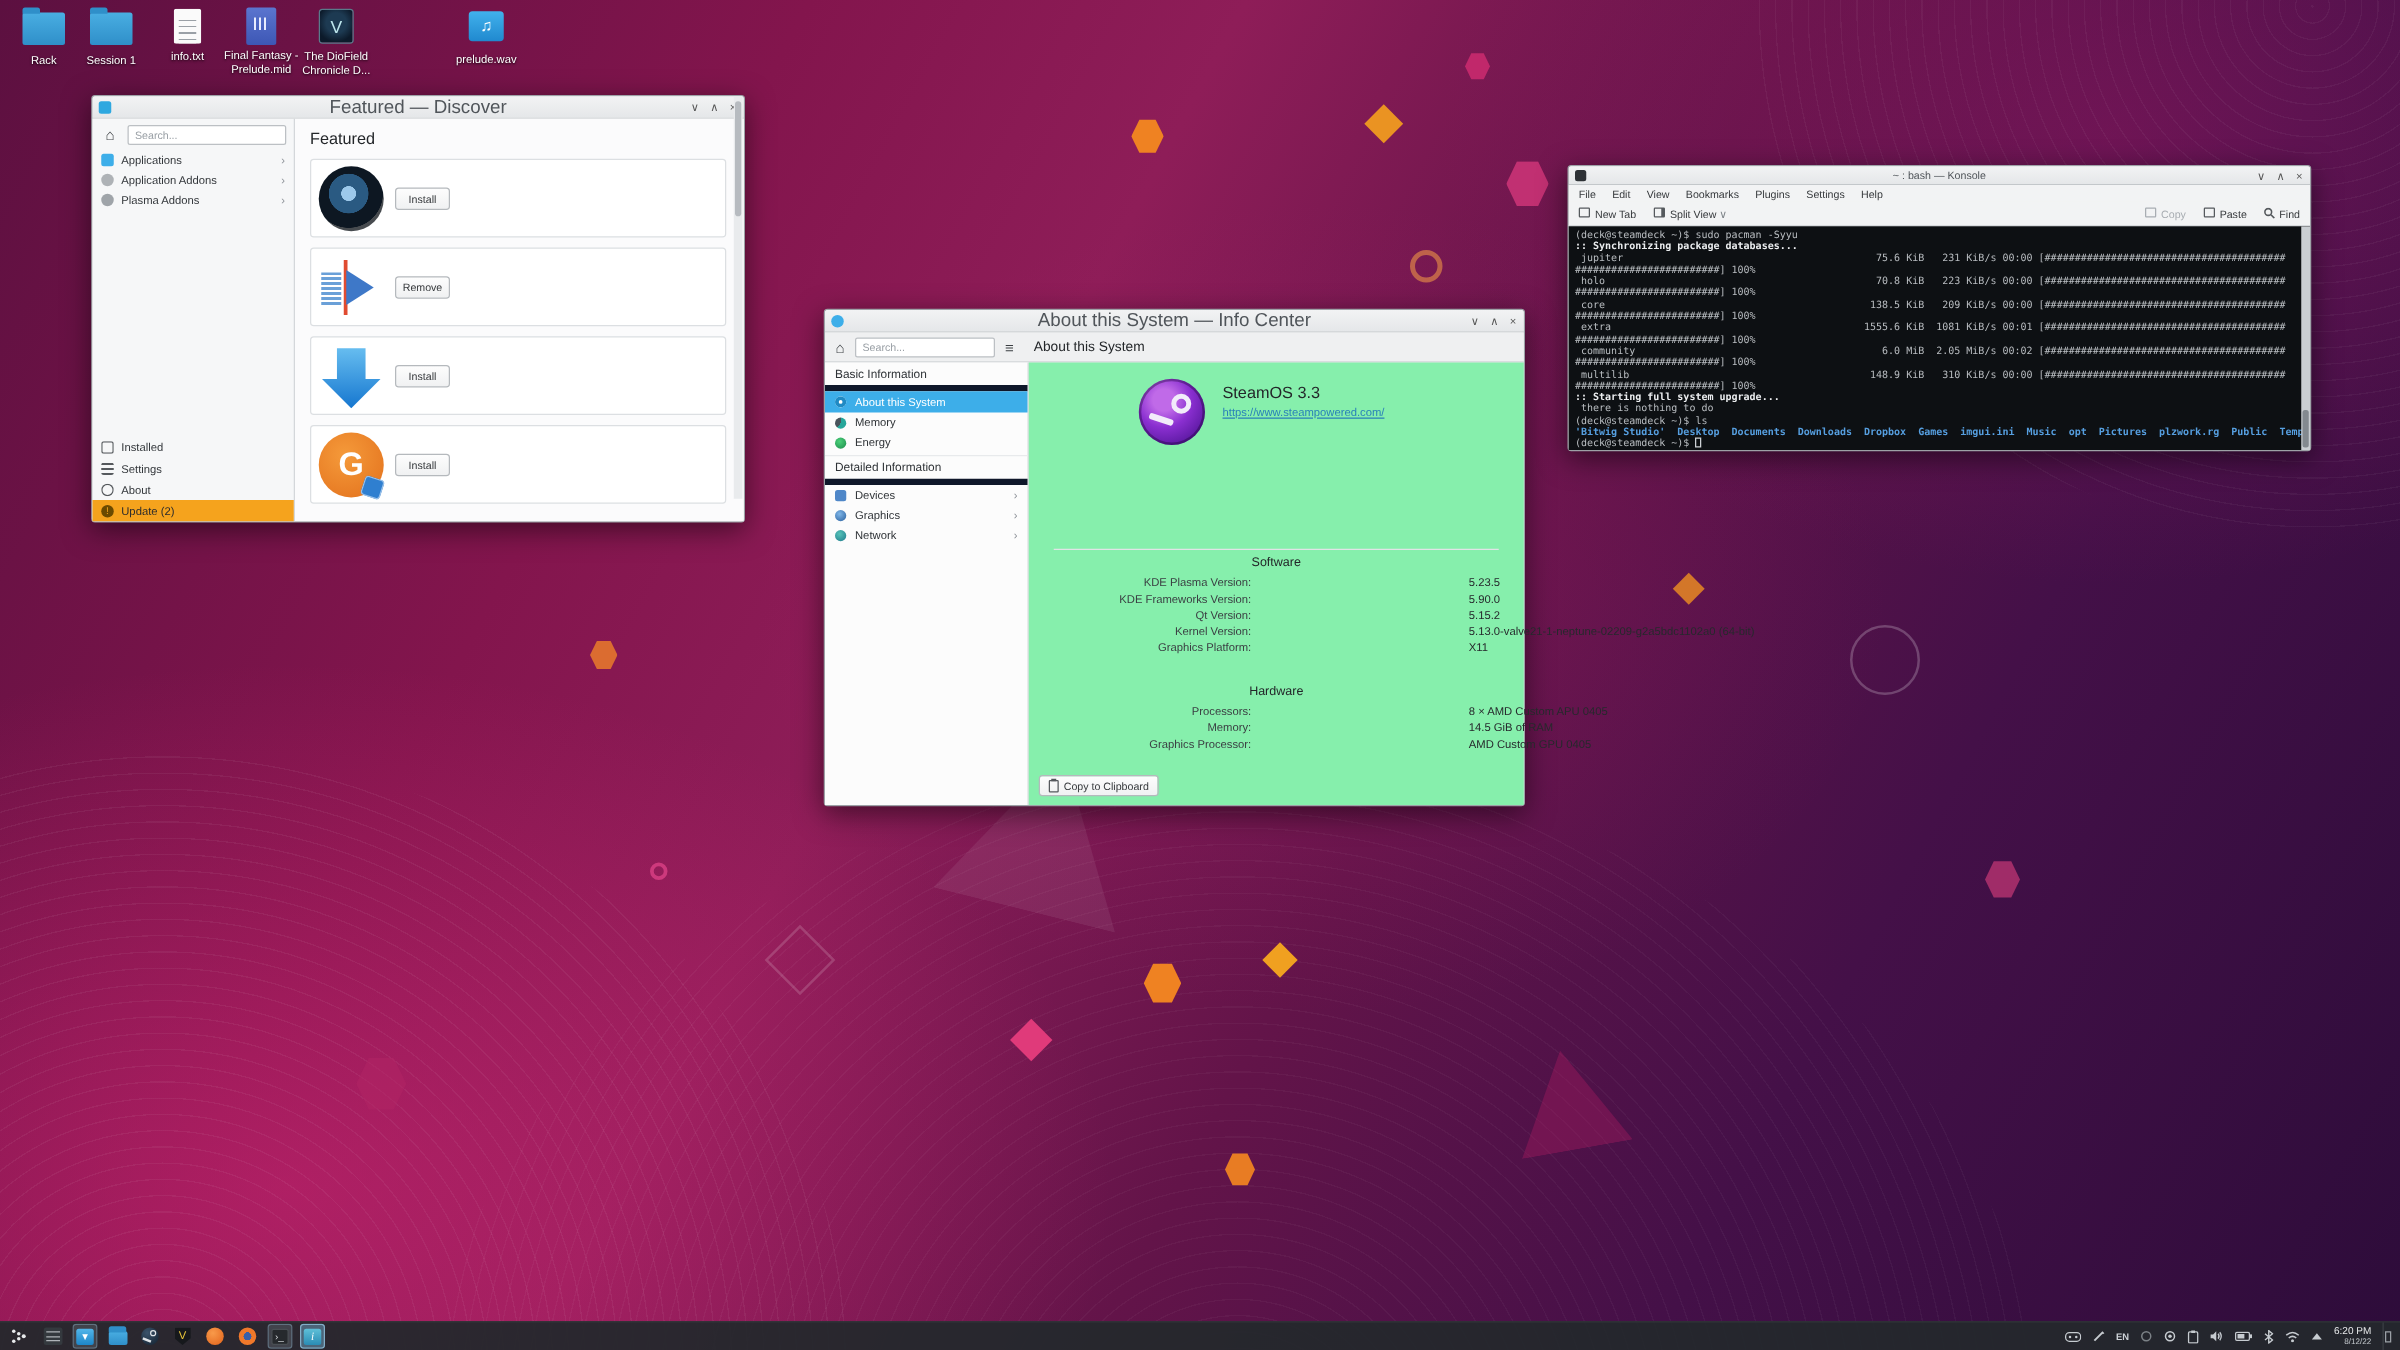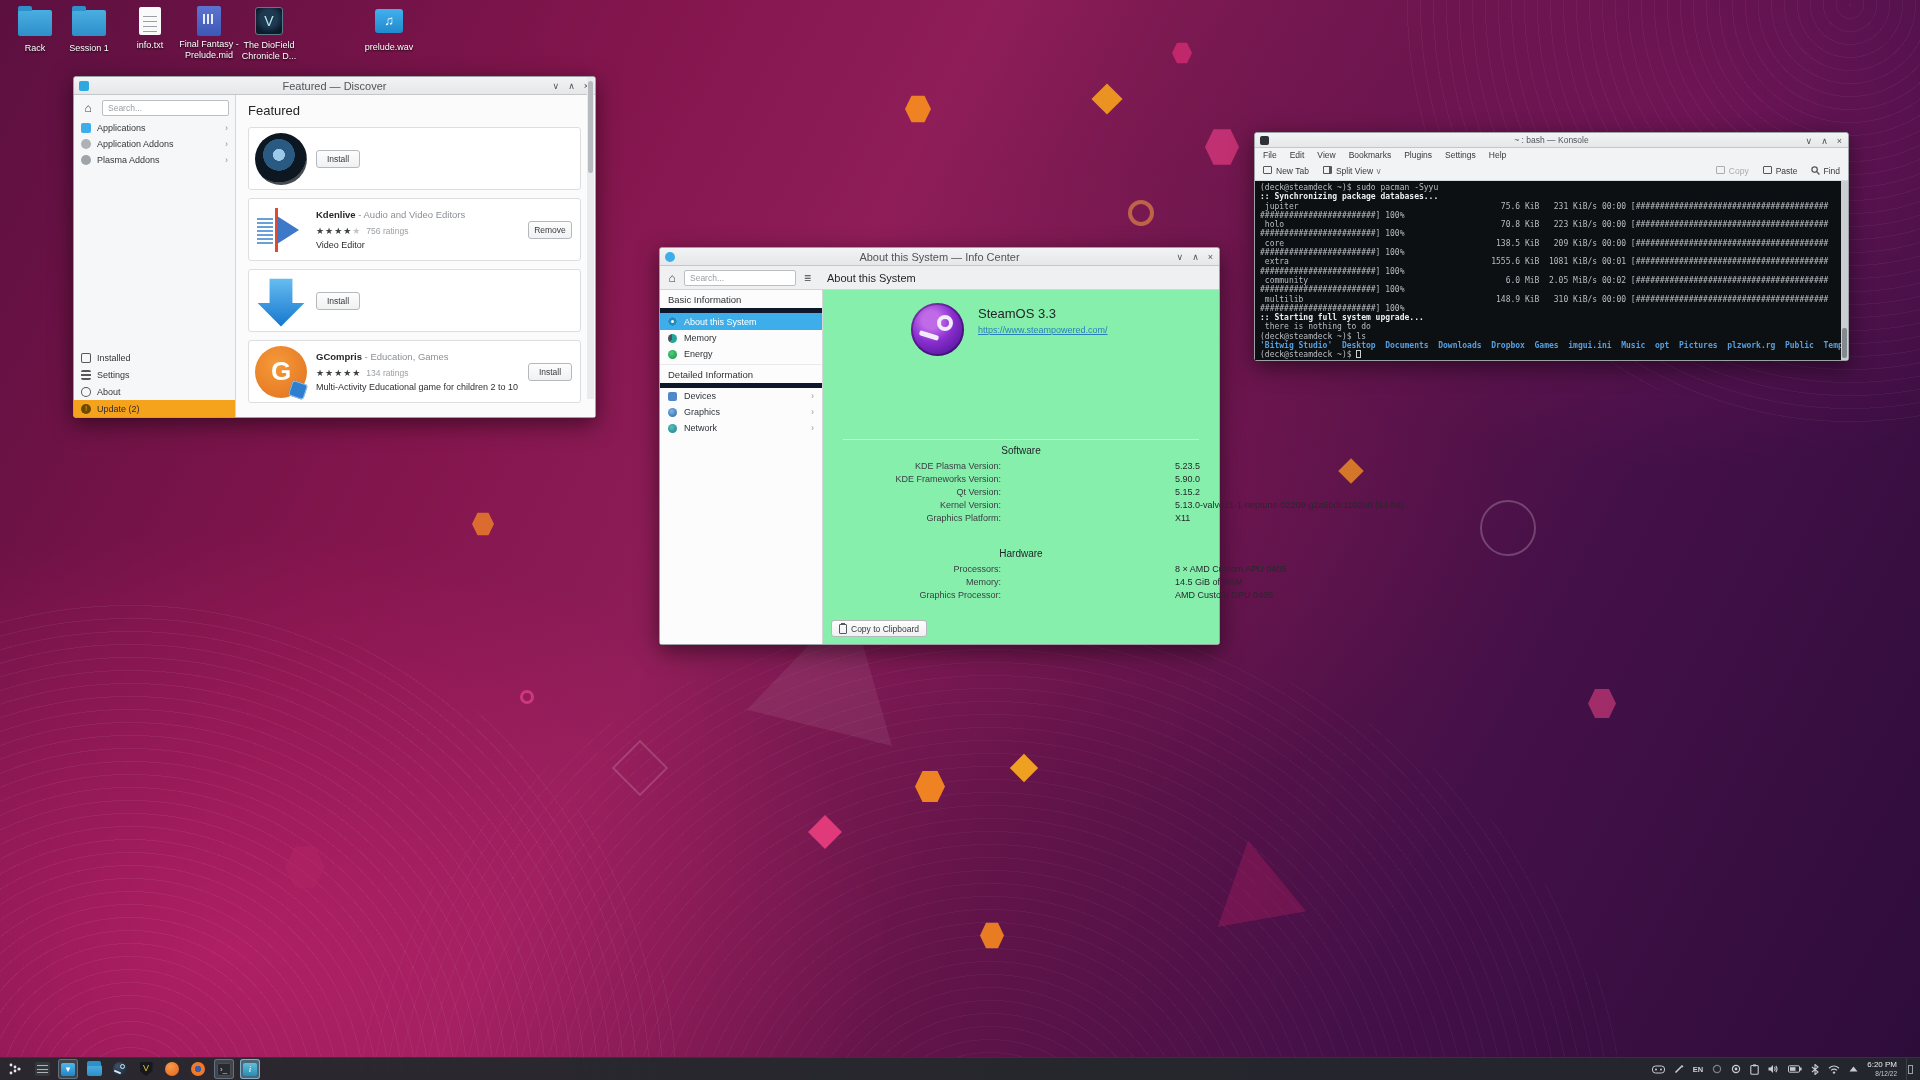--- a/index.html
+++ b/index.html
@@ -36,21 +36,21 @@
   .gamefile { width:28px; height:28px; margin:1px auto 0; background:radial-gradient(circle at 50% 40%, #1d3a52 0 40%, #0c1a2a 75%); border:1px solid #5a7a8a; border-radius:3px; position:relative; }
   .gamefile::after { content:"V"; position:absolute; inset:0; color:#bfe8ee; font-size:14px; line-height:26px; }
   .wavfile { width:28px; height:24px; margin:3px auto 0; background:linear-gradient(#41b1ec,#2089cf); border-radius:3px; color:#fff; font-size:13px; line-height:23px; }
 
   
   .window { position:absolute; background:#eff0f1; border:1px solid #9da1a6; border-radius:3px;
     box-shadow:0 6px 22px rgba(0,0,0,.5); }
   .titlebar { height:18px; background:linear-gradient(#f2f3f4,#e5e7e9); border-bottom:1px solid #c3c7ca;
     border-radius:2px 2px 0 0; position:relative; display:flex; align-items:center; }
   .titlebar .wicon { width:10px; height:10px; border-radius:2px; margin-left:5px; }
-  .titlebar .ttext { position:absolute; left:0; right:0; text-align:center; font-size:11px; color:#50555a; }
+  .titlebar .ttext { position:absolute; left:0; right:0; text-align:center; font-size:15px; color:#50555a; }
   .wctrls { position:absolute; right:6px; top:0; height:18px; display:flex; gap:9px; align-items:center; font-size:9px; color:#555; }
   .srch { border:1px solid #bcc0c4; border-radius:2px; background:#fff; font-size:8.5px; color:#444;
     font-family:"Liberation Sans",sans-serif; padding:0 5px; }
   .srch::placeholder { color:#9aa0a6; }
   .bbtn { display:inline-flex; align-items:center; justify-content:center; gap:4px;
     background:linear-gradient(#fdfdfd,#f0f1f2); border:1px solid #b5b9bd; border-radius:3px;
     font-size:8.5px; color:#36393c; }
 
   
   #discover { left:73px; top:76px; width:523px; height:342px; }
@@ -279,42 +279,32 @@
         <div class="appart art-digikam"></div>
         <button class="bbtn appbtn">Install</button>
       </div>
 
       <div class="appcard">
         <div class="appart art-kdenlive">
           <span class="kwav"></span>
             <span class="kbar"></span>
             <span class="kplay"></span>
         </div>
-        <div class="appinfo">
-          <div class="appline1"><b>Kdenlive</b><span> - Audio and Video Editors</span></div>
-          <div><span class="stars"><span>★★★★</span><span class="dim">★</span></span><span class="ratings">756 ratings</span></div>
-          <div class="appsum">Video Editor</div>
-        </div>
         <button class="bbtn appbtn">Remove</button>
       </div>
 
       <div class="appcard">
         <div class="appart art-ktorrent"></div>
         <button class="bbtn appbtn">Install</button>
       </div>
 
       <div class="appcard">
         <div class="appart art-gcompris">
           <span class="g">G</span>
             <span class="dice"></span>
-        </div>
-        <div class="appinfo">
-          <div class="appline1"><b>GCompris</b><span> - Education, Games</span></div>
-          <div><span class="stars"><span>★★★★★</span><span class="dim"></span></span><span class="ratings">134 ratings</span></div>
-          <div class="appsum">Multi-Activity Educational game for children 2 to 10</div>
         </div>
         <button class="bbtn appbtn">Install</button>
       </div>
     </div>
     <div class="dscroll">
         <div class="thumb"></div>
       </div>
   </div>
 </div>
 

